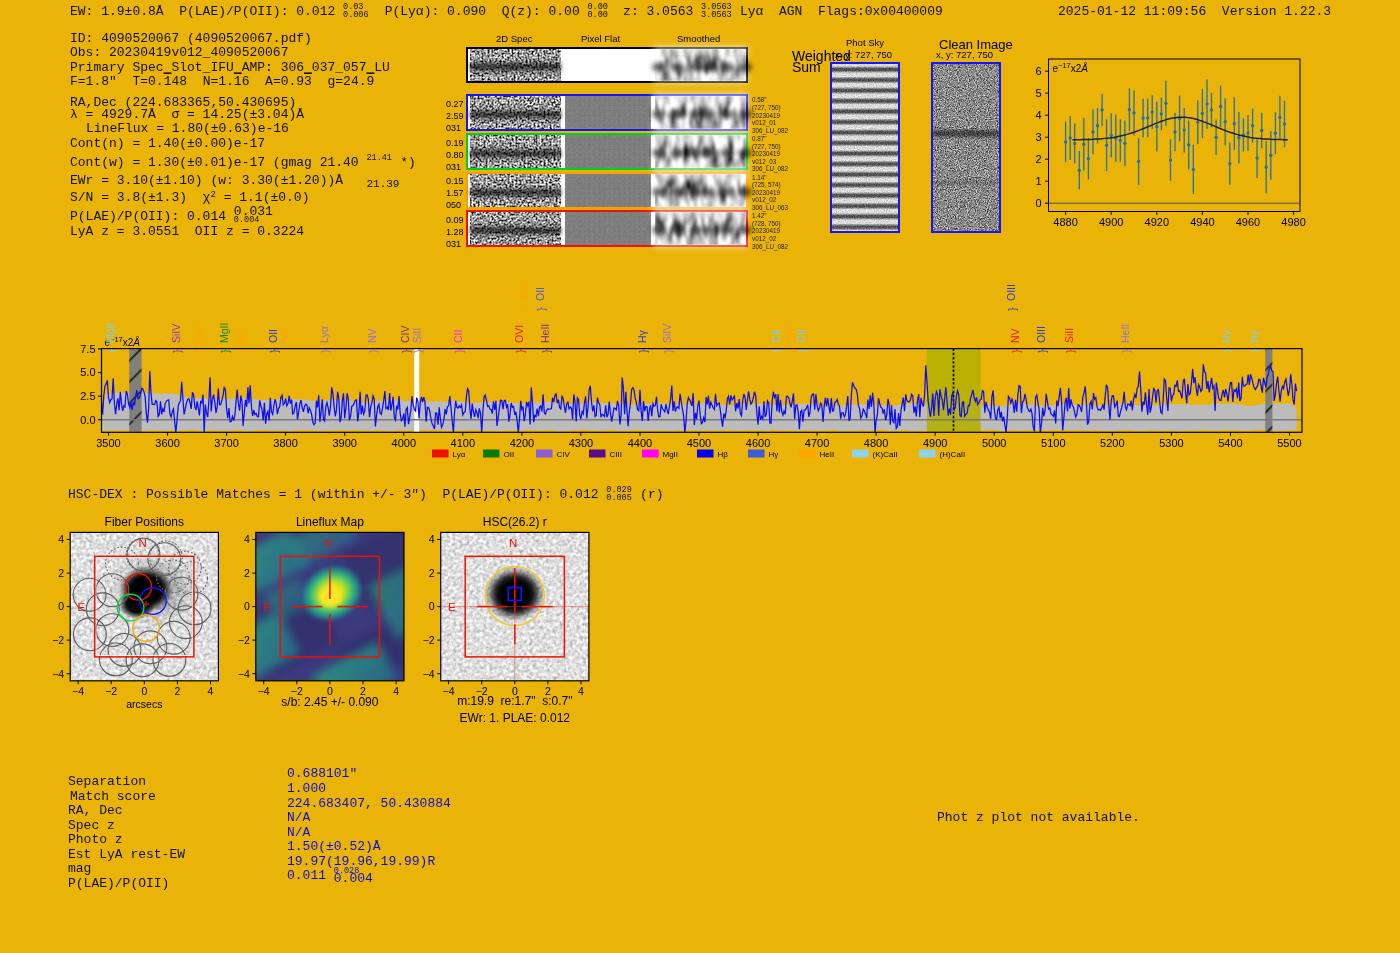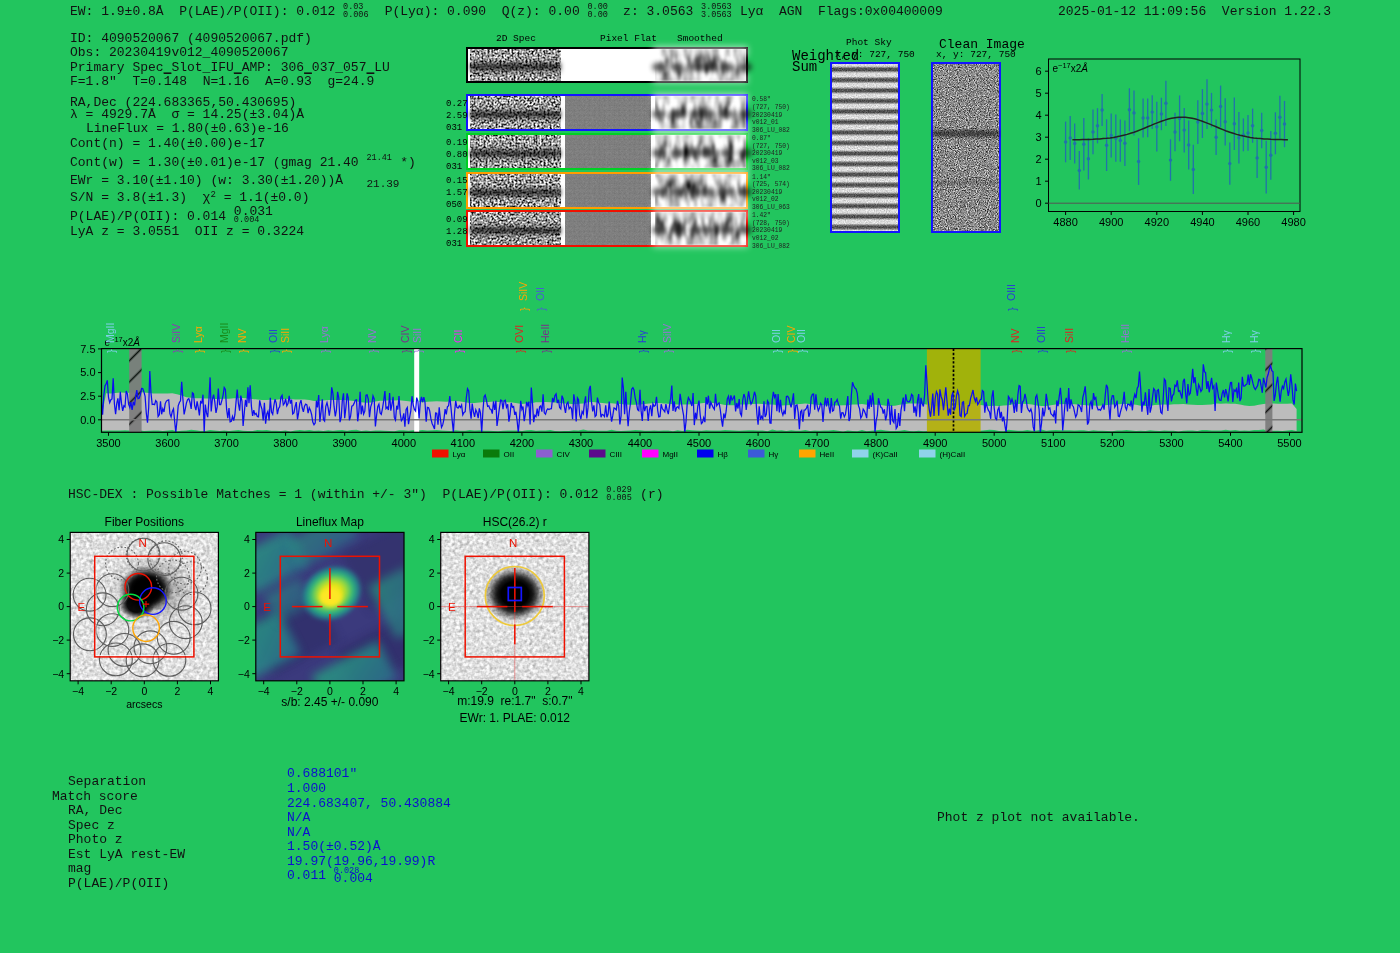--- a/index.html
+++ b/index.html
@@ -1,18 +1,18 @@
 <!DOCTYPE html>
 <html><head><meta charset="utf-8"><style>
 html,body{margin:0;padding:0;background:#fff}
-#page{position:relative;width:1400px;height:953px;background:#22c55e;overflow:hidden;
+#page{position:relative;width:1400px;height:953px;background:#eab308;overflow:hidden;
  font-family:"Liberation Sans",sans-serif}
 .t{position:absolute;white-space:pre}
 .mono{font-family:"Liberation Mono",monospace;font-size:13px;line-height:13px;color:#111}
-.sans{font-family:Liberation Mono, monospace}
+.sans{font-family:Liberation Sans, sans-serif}
 .blue{color:#0d0dd0}
 .ov{text-decoration:overline}
 svg{position:absolute;overflow:visible}
 </style></head><body>
 <div id="page">
 
 <svg width="0" height="0">
       <defs>
 <filter id="fnz0" x="0" y="0" width="100%" height="100%" color-interpolation-filters="sRGB">
  <feTurbulence type="fractalNoise" baseFrequency="0.5" numOctaves="3" seed="9"></feTurbulence>
@@ -96,21 +96,21 @@
 <div class="t mono" style="left:70px;top:96px">RA,Dec (224.683365,50.430695)</div>
 <div class="t mono" style="left:70px;top:107.5px">λ = 4929.7Å  σ = 14.25(±3.04)Å</div>
 <div class="t mono" style="left:86px;top:122.0px">LineFlux = 1.80(±0.63)e-16</div>
 <div class="t mono" style="left:70px;top:136.5px">Cont(n) = 1.40(±0.00)e-17</div>
 <div class="t mono" style="left:70px;top:155.5px">Cont(w) = 1.30(±0.01)e-17 (gmag 21.40 <span style="display:inline-block;position:relative;width:26px;height:13px;vertical-align:top"><span style="position:absolute;left:0;top:-2px;font-size:8.5px;line-height:8.5px">21.41</span><span style="position:absolute;left:0;top:24px;font-size:11px;line-height:8.5px">21.39</span></span> *)</div>
 <div class="t mono" style="left:70px;top:174.0px">EWr = 3.10(±1.10) (w: 3.30(±1.20))Å</div>
 <div class="t mono" style="left:70px;top:190.5px">S/N = 3.8(±1.3)  χ<span style="font-size:9px;position:relative;top:-4px">2</span> = 1.1(±0.0)</div>
 <div class="t mono" style="left:70px;top:209.5px">P(LAE)/P(OII): 0.014 <span style="display:inline-block;position:relative;width:26px;height:13px;vertical-align:top"><span style="position:absolute;left:0;top:-2px;font-size:13px;line-height:8.5px">0.031</span><span style="position:absolute;left:0;top:6px;font-size:8.5px;line-height:8.5px">0.004</span></span></div>
 <div class="t mono" style="left:70px;top:224.5px">LyA z = 3.0551  OII z = 0.3224</div>
 <div class="t sans" style="left:496px;top:33px;font-size:9.5px">2D Spec</div>
-<div class="t sans" style="left:600px;top:33px;font-size:9.5px">Pixel Flat</div>
+<div class="t sans" style="left:581px;top:33px;font-size:9.5px">Pixel Flat</div>
 <div class="t sans" style="left:677px;top:33px;font-size:9.5px">Smoothed</div>
 <div style="position:absolute;left:466px;top:47px;width:278px;height:32px;border:2.5px solid #000;background:#fff">
       <svg style="left:2px;top:0" width="91" height="32">
         <rect width="91" height="32" filter="url(#fnz4)"></rect>
         <rect y="13" width="91" height="10" fill="#000" opacity="0.45" filter="blur(2.5px)"></rect>
         <rect y="15" width="91" height="5" fill="#000" opacity="0.35" filter="blur(1.5px)"></rect>
       </svg>
       <svg style="left:187px;top:0" width="91" height="32">
         <rect width="91" height="32" filter="url(#fsm4)"></rect>
         <rect x="-2" y="-3" width="95" height="10" fill="#fff" opacity="0.55" filter="blur(3px)"></rect>
@@ -690,21 +690,21 @@
       <line x1="514.8" y1="624.5" x2="514.8" y2="644.3" stroke="#ee1100" stroke-width="1.5"></line>
       <line x1="476.8" y1="606.6" x2="507.4" y2="606.6" stroke="#ee1100" stroke-width="1.5"></line>
       <line x1="522.2" y1="606.6" x2="552.8" y2="606.6" stroke="#ee1100" stroke-width="1.5"></line>
       <rect x="508.3" y="587.5" width="13" height="13" fill="none" stroke="#1414ff" stroke-width="1.7"></rect>
       <rect x="440.7" y="532.4" width="148.2" height="148.4" fill="none" stroke="#000" stroke-width="1.2"></rect>
       <text x="514.8" y="525.5" font-size="12" text-anchor="middle">HSC(26.2) r</text>
       <text x="514.8" y="704.5" font-size="12" text-anchor="middle">m:19.9&nbsp;&nbsp;re:1.7"&nbsp;&nbsp;s:0.7"</text>
       <text x="514.8" y="721.5" font-size="12" text-anchor="middle">EWr: 1. PLAE: 0.012</text>
     </svg>
 <div class="t mono" style="left:68px;top:775.0px">Separation</div>
-<div class="t mono" style="left:52px;top:789.5px">Match score</div>
+<div class="t mono" style="left:70px;top:789.5px">Match score</div>
 <div class="t mono" style="left:68px;top:804.1px">RA, Dec</div>
 <div class="t mono" style="left:68px;top:818.6px">Spec z</div>
 <div class="t mono" style="left:68px;top:833.2px">Photo z</div>
 <div class="t mono" style="left:68px;top:847.7px">Est LyA rest-EW</div>
 <div class="t mono" style="left:68px;top:862.3px">mag</div>
 <div class="t mono" style="left:68px;top:876.8px">P(LAE)/P(OII)</div>
 <div class="t mono blue" style="left:287px;top:767.4px">0.688101"</div>
 <div class="t mono blue" style="left:287px;top:781.9px">1.000</div>
 <div class="t mono blue" style="left:287px;top:796.5px">224.683407, 50.430884</div>
 <div class="t mono blue" style="left:287px;top:811.0px">N/A</div>

